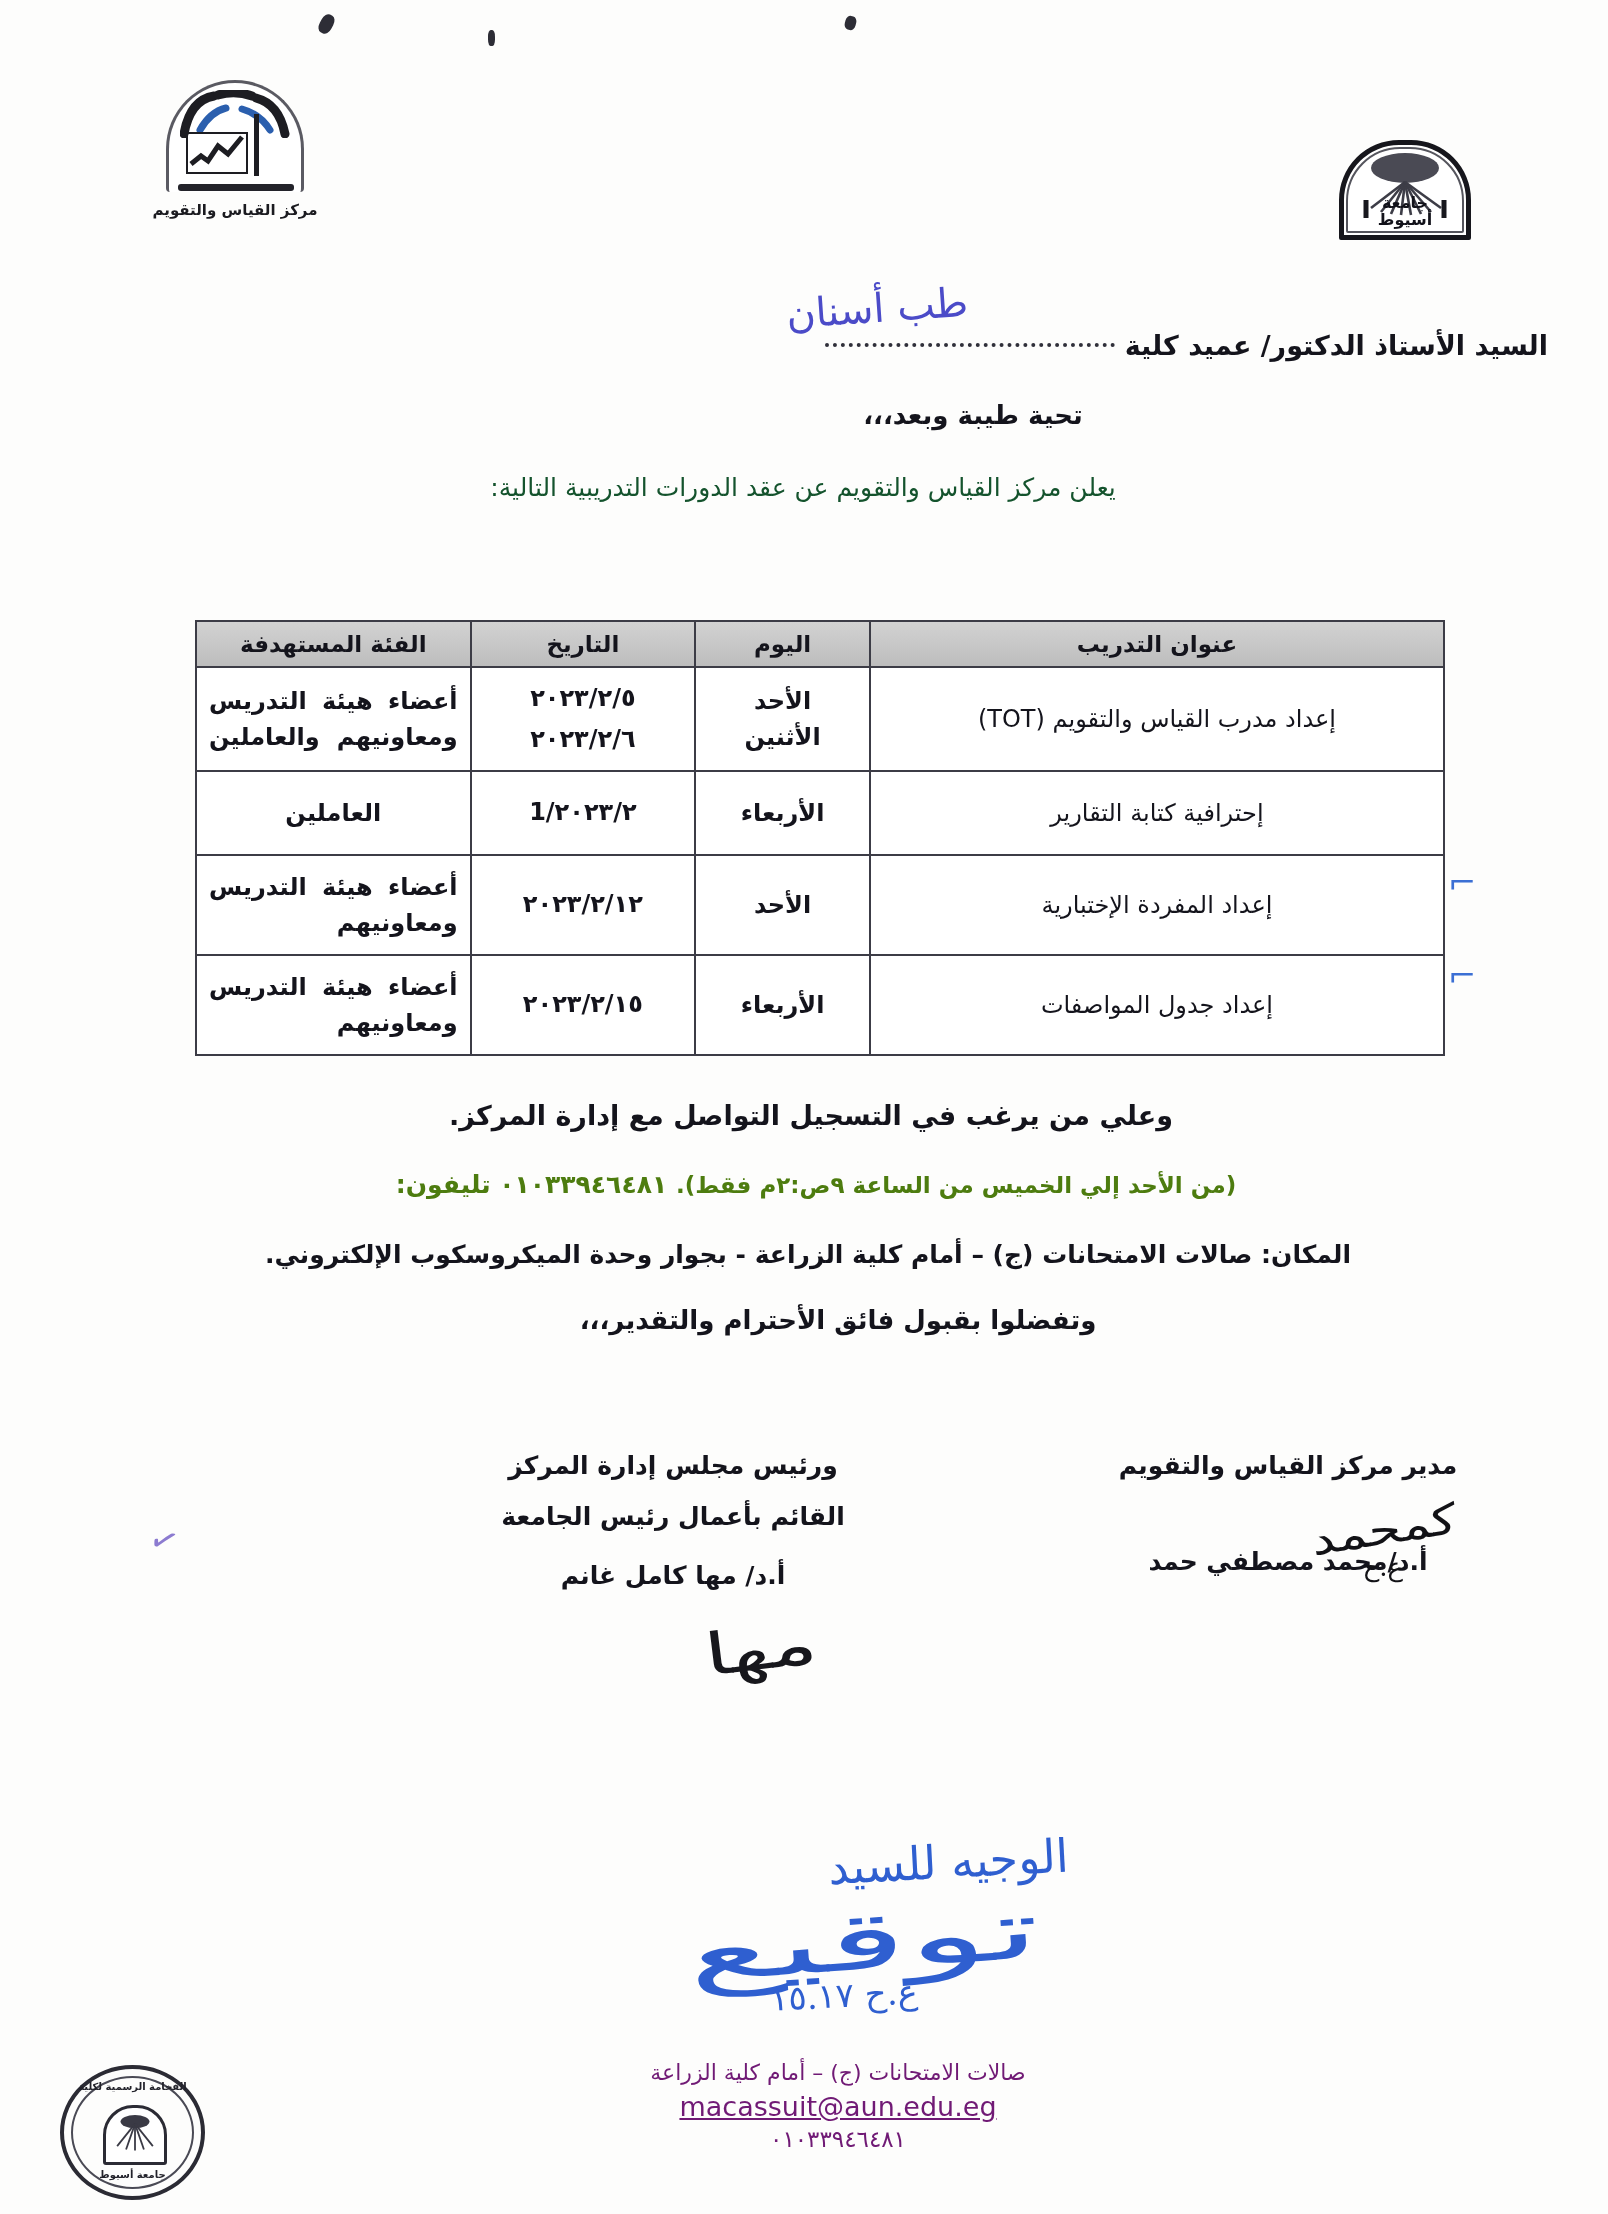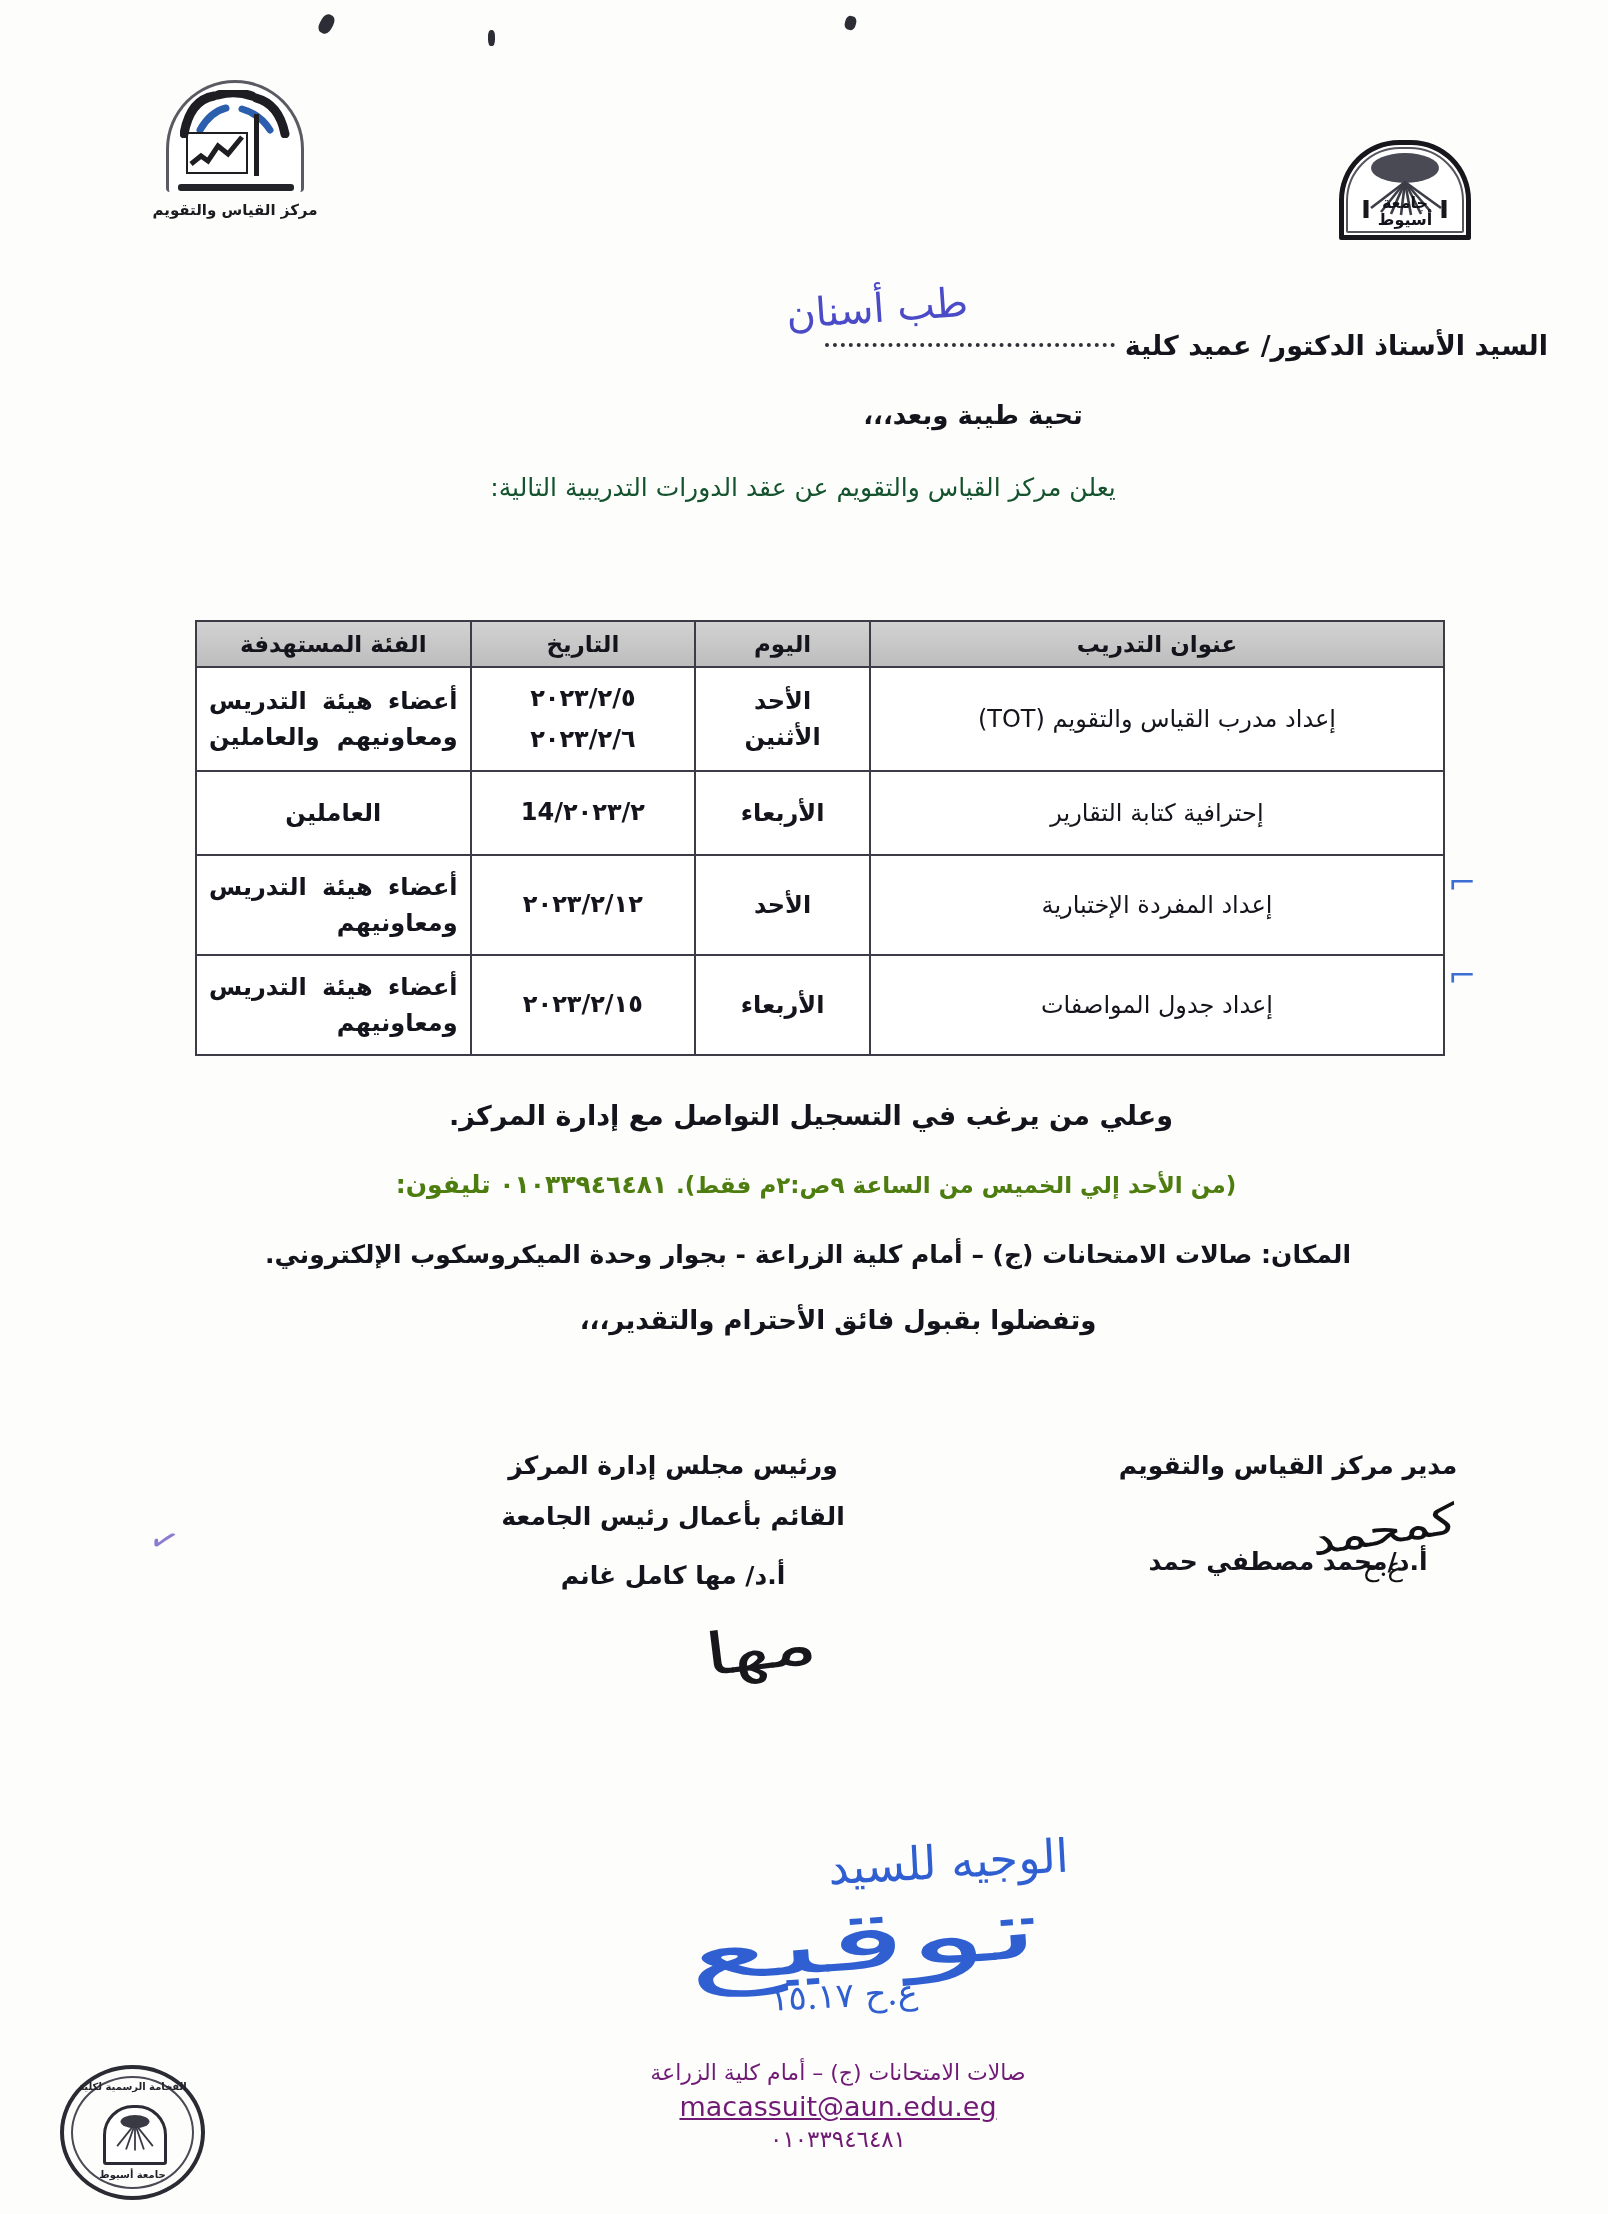--- a/index.html
+++ b/index.html
@@ -523,21 +523,21 @@
       <tbody>
         <tr class="row-tall">
           <td class="c-title">إعداد مدرب القياس والتقويم (TOT)</td>
           <td class="c-day">الأحد<br>الأثنين</td>
           <td class="c-date">٢٠٢٣/٢/٥<br>٢٠٢٣/٢/٦</td>
           <td class="c-aud">أعضاء هيئة التدريس ومعاونيهم والعاملين</td>
         </tr>
         <tr class="row-std">
           <td class="c-title">إحترافية كتابة التقارير</td>
           <td class="c-day">الأربعاء</td>
-          <td class="c-date">٢٠٢٣/٢/14</td>
+          <td class="c-date">٢٠٢٣/٢/1</td>
           <td class="c-aud" style="text-align:center;text-align-last:center">العاملين</td>
         </tr>
         <tr class="row-tall">
           <td class="c-title">إعداد المفردة الإختبارية</td>
           <td class="c-day">الأحد</td>
           <td class="c-date">٢٠٢٣/٢/١٢</td>
           <td class="c-aud">أعضاء هيئة التدريس ومعاونيهم</td>
         </tr>
         <tr class="row-tall">
           <td class="c-title">إعداد جدول المواصفات</td>

